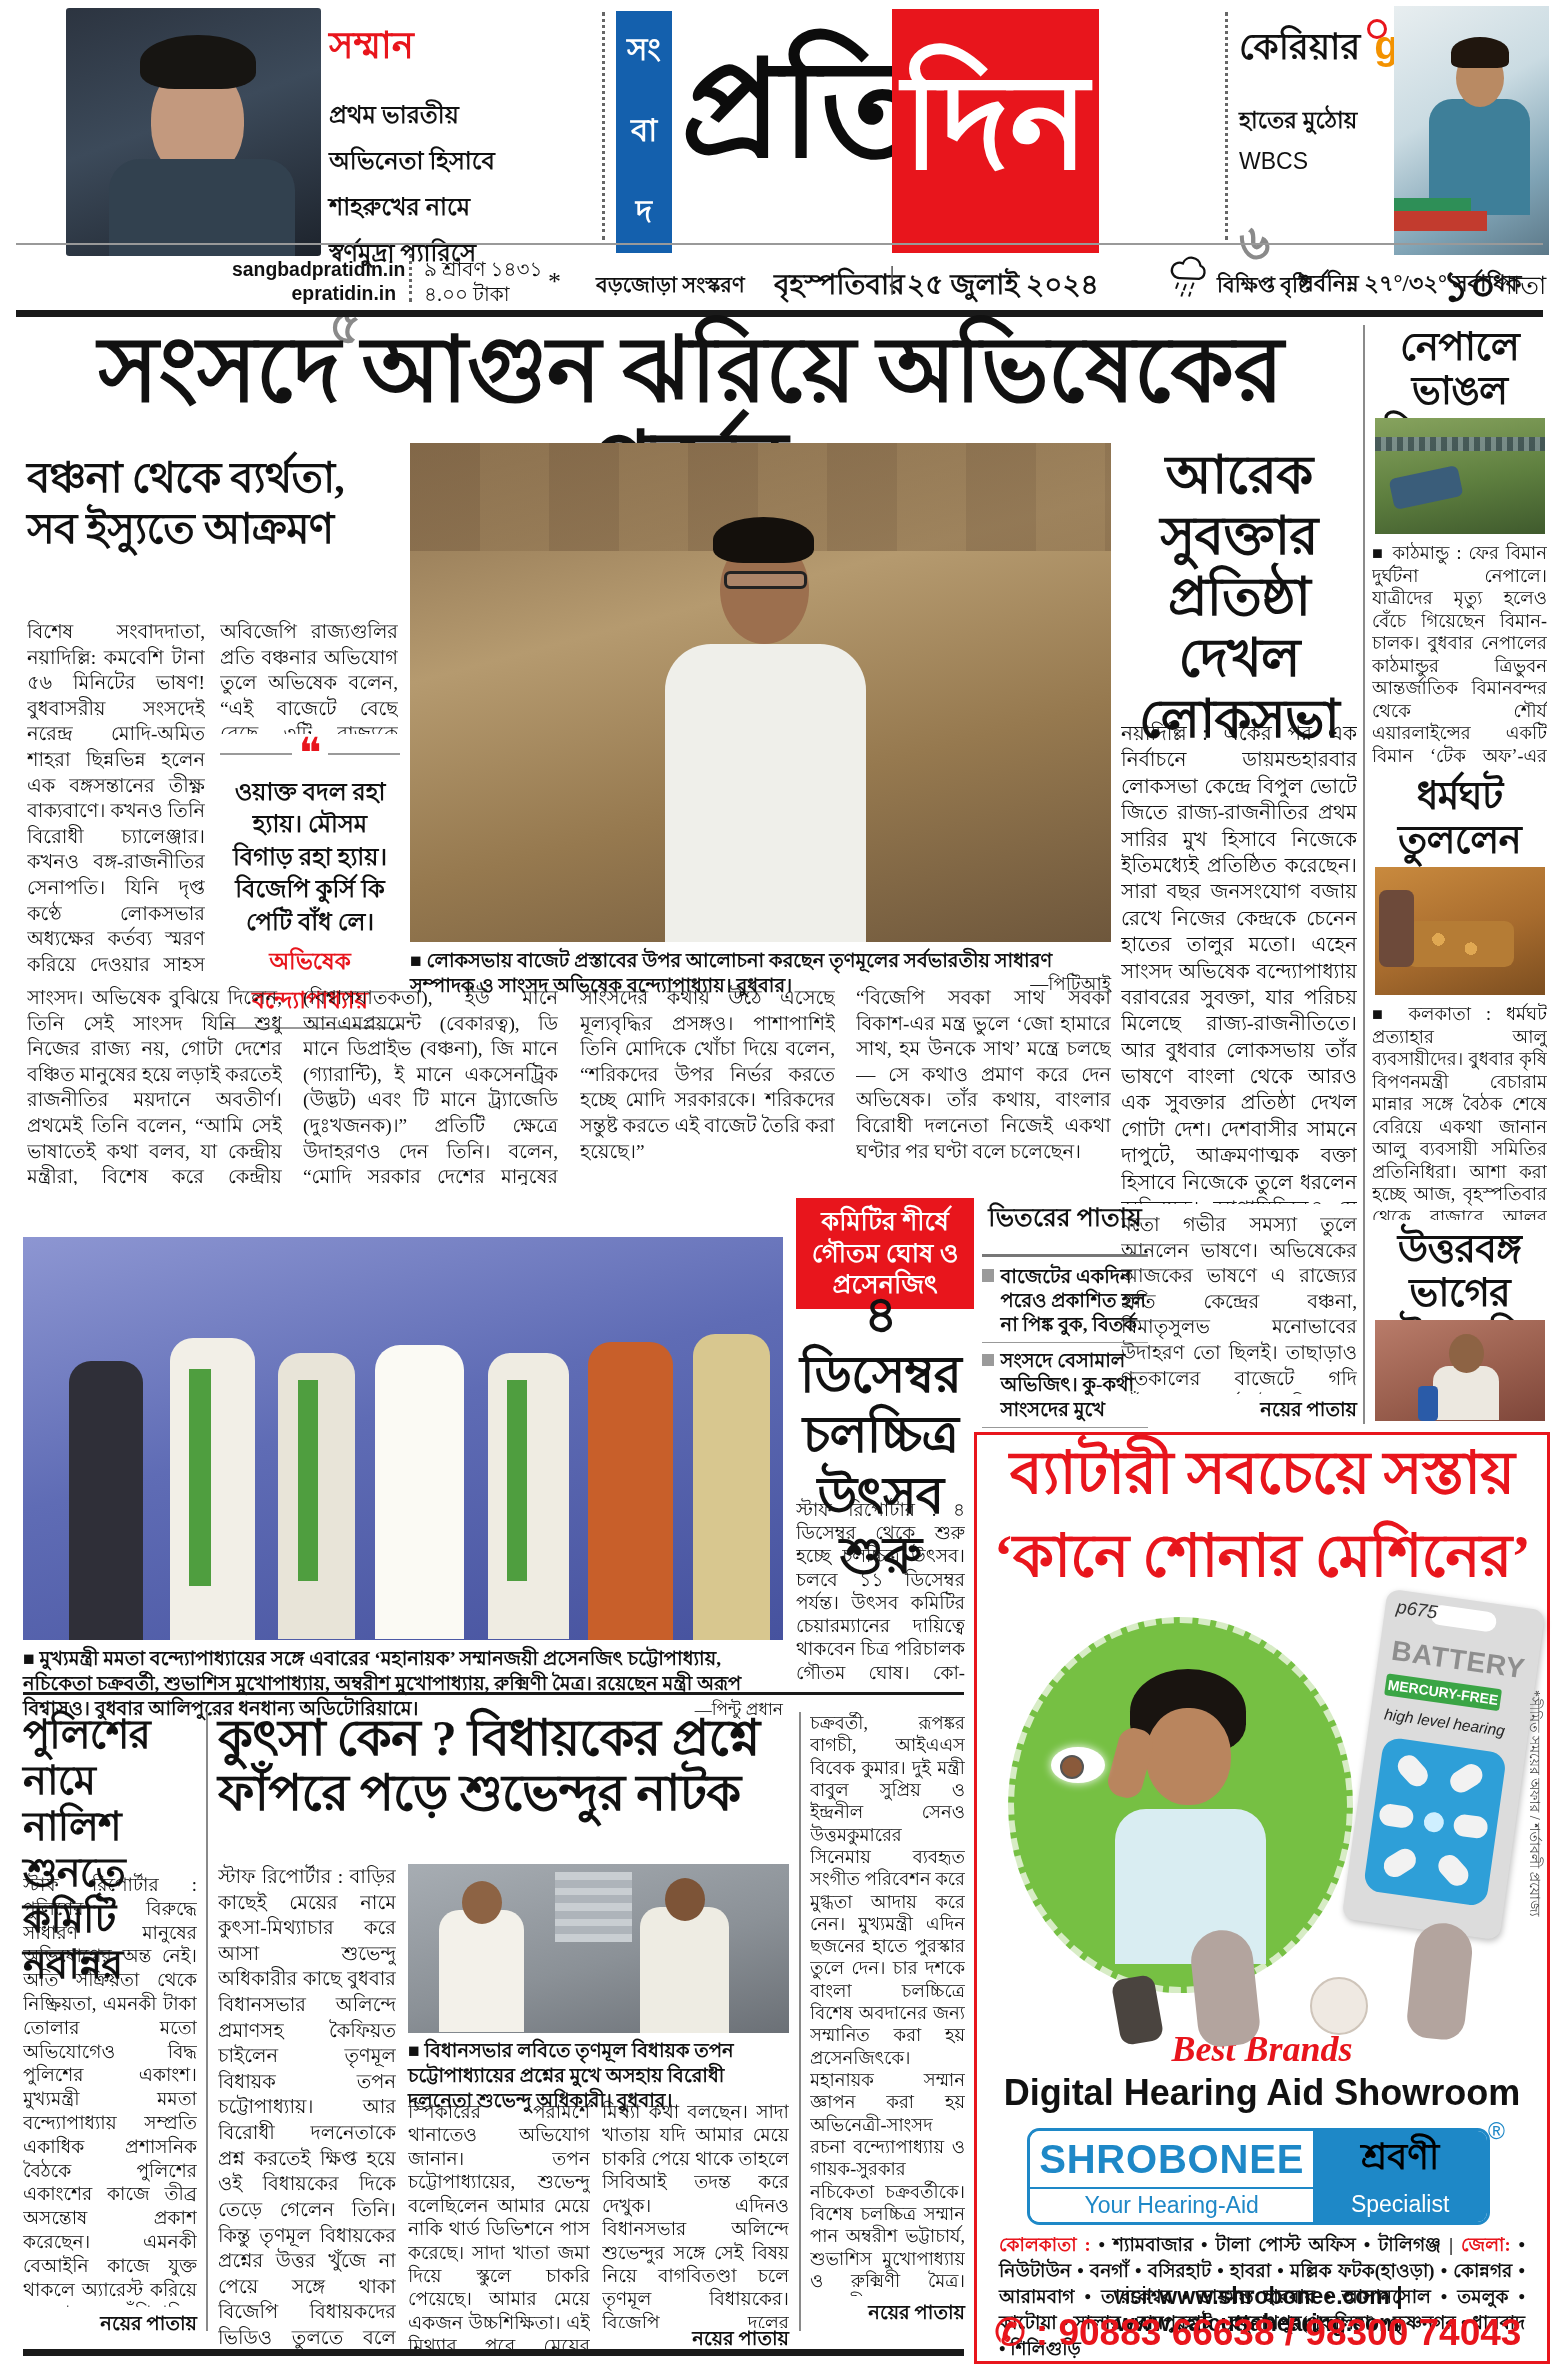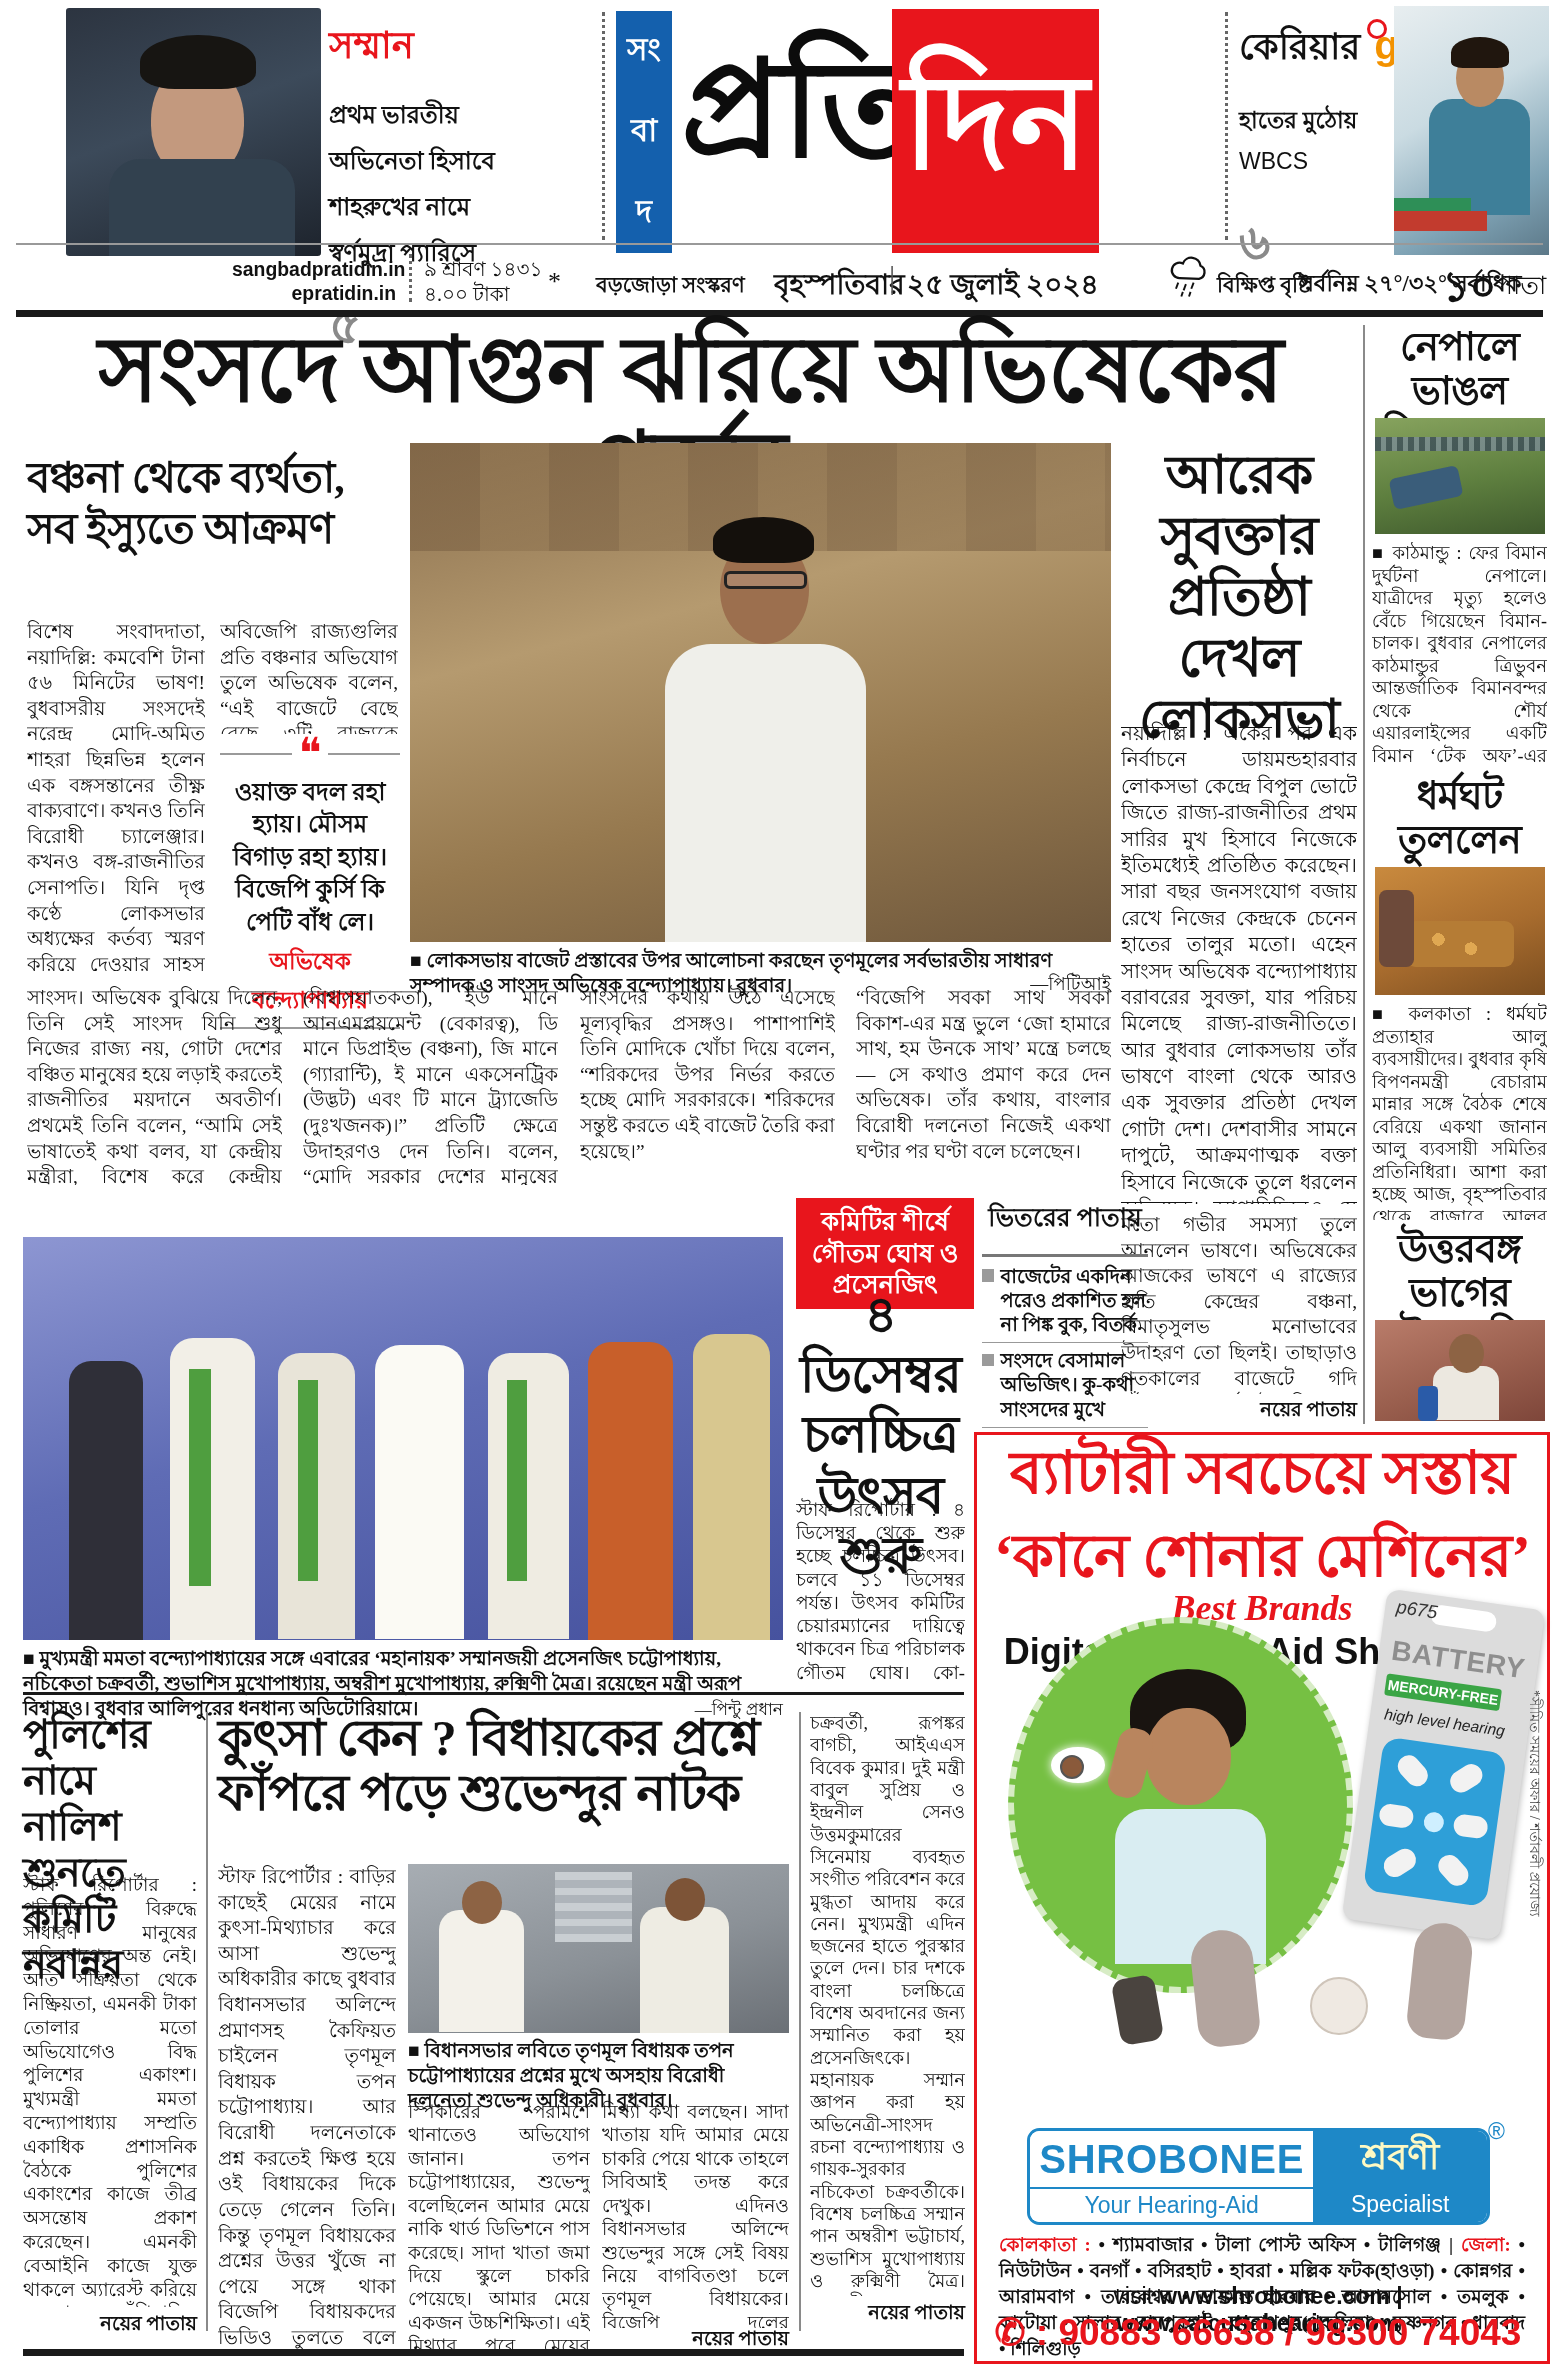--- a/index.html
+++ b/index.html
@@ -267,29 +267,29 @@
         <div class="abs" style="left:70px;top:112px;width:34px;height:22px;background:#f2f2f2;border-radius:11px;transform:rotate(40deg);"></div>
         <div class="abs" style="left:51px;top:68px;width:20px;height:20px;background:#cfefff;border-radius:50%;"></div>
       </div>
     </div>
 
     <div class="abs" style="left:217px;top:495px;width:62px;height:116px;background:#b3a49e;border-radius:31px 31px 23px 23px;transform:rotate(-6deg);"></div>
     <div class="abs" style="left:434px;top:488px;width:58px;height:116px;background:#b3a49e;border-radius:31px 31px 23px 23px;transform:rotate(6deg);"></div>
     <div class="abs" style="left:333px;top:542px;width:54px;height:54px;background:#efe9e2;border-radius:50%;border:2.3px solid #cfc5ba;"></div>
     <div class="abs" style="left:139px;top:542px;width:43px;height:66px;background:#4a443f;border-radius:12.4px;transform:rotate(-10deg);"></div>
 
-    <div class="ctr red bold" style="font-size:36px;font-style:italic;">Best Brands</div>
+    <div class="ctr red bold" style="font-size:36px;font-style:italic;margin-top:441px;">Best Brands</div>
     <div class="ctr sans" style="font-size:36px;font-weight:700;margin-top:1.5px;">Digital Hearing Aid Showroom</div>
 
     <div class="abs" style="left:50px;top:693px;width:457px;height:91px;border:3.1px solid #1e88c7;border-radius:12.4px;overflow:hidden;display:grid;grid-template-columns:62% 38%;grid-template-rows:62% 38%;">
       <div class="ctr" style="background:#fff;display:flex;align-items:center;justify-content:center;">
         <span class="sans bold" style="color:#1e88c7;font-size:40px;letter-spacing:0.8px;">SHROBONEE</span>
       </div>
       <div class="ctr" style="background:#1e88c7;display:flex;align-items:center;justify-content:center;">
-        <span class="bold" style="color:#fef9c3;font-size:36px;">শ্রবণী</span>
+        <span class="bold" style="color:#000000;font-size:36px;">শ্রবণী</span>
       </div>
       <div class="ctr" style="background:#fff;border-top:2.3px solid #1e88c7;display:flex;align-items:center;justify-content:center;">
         <span class="sans" style="color:#1e88c7;font-size:23px;">Your Hearing-Aid</span>
       </div>
       <div class="ctr" style="background:#1e88c7;display:flex;align-items:center;justify-content:center;">
         <span class="sans" style="color:#fff;font-size:23px;">Specialist</span>
       </div>
     </div>
     <div class="abs sans" style="left:511px;top:683px;font-size:23px;color:#1e88c7;">®</div>
 

